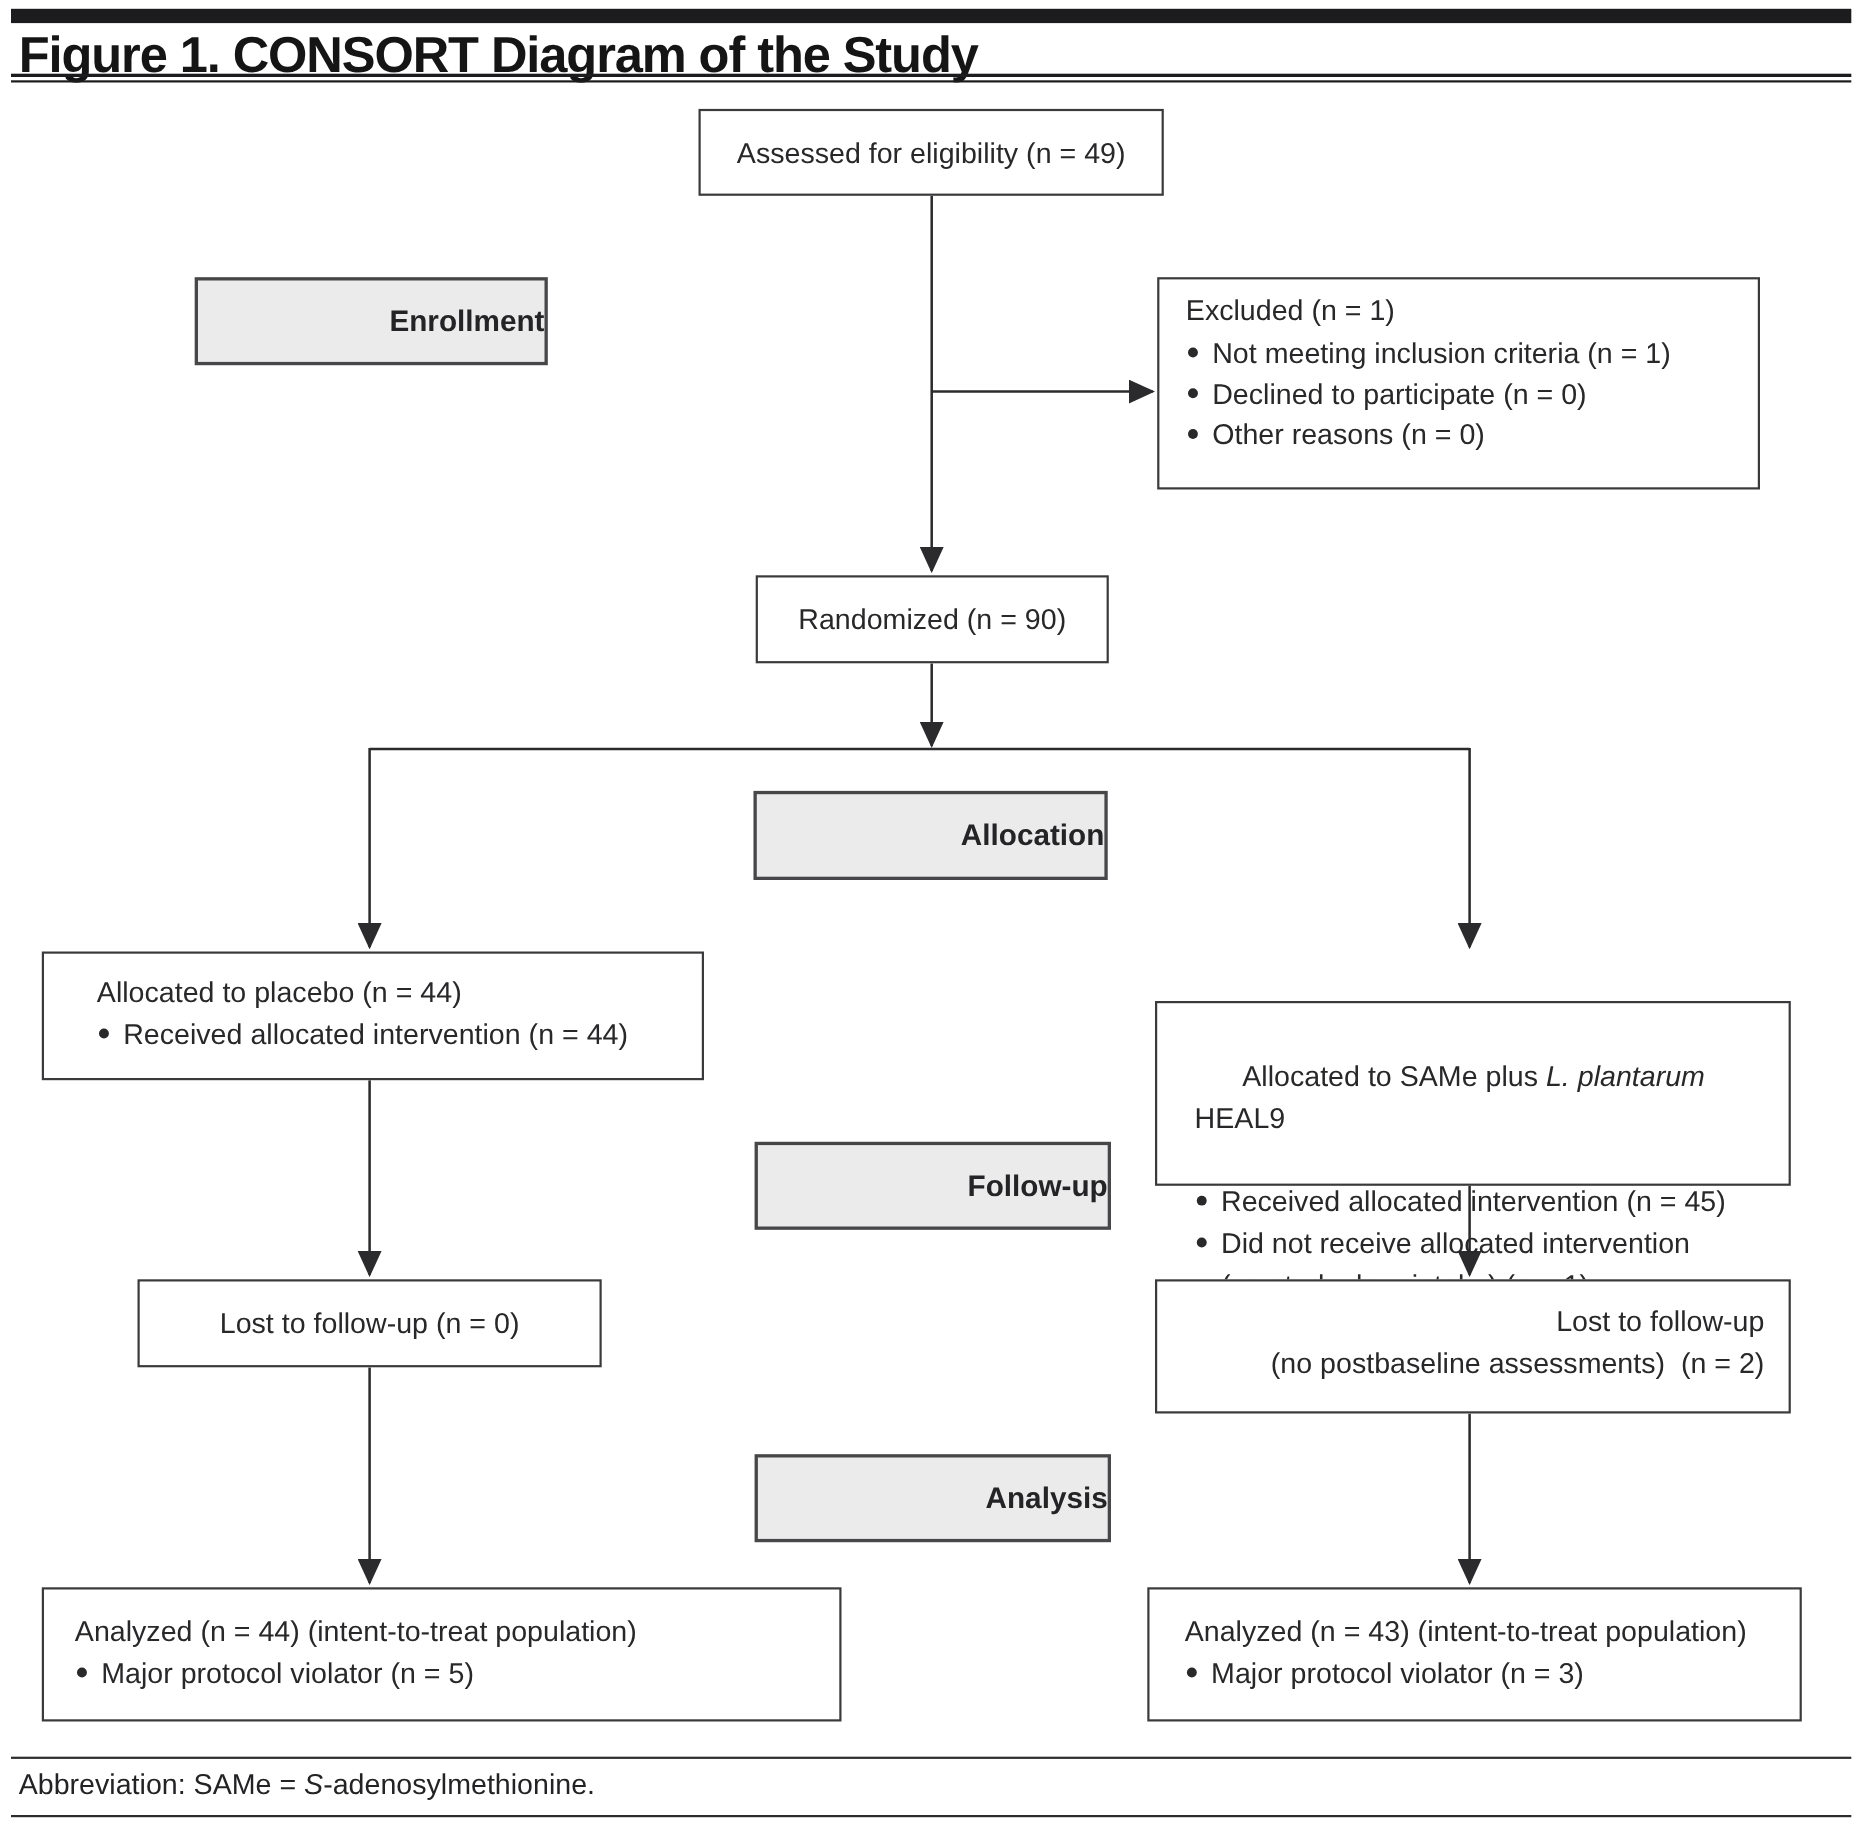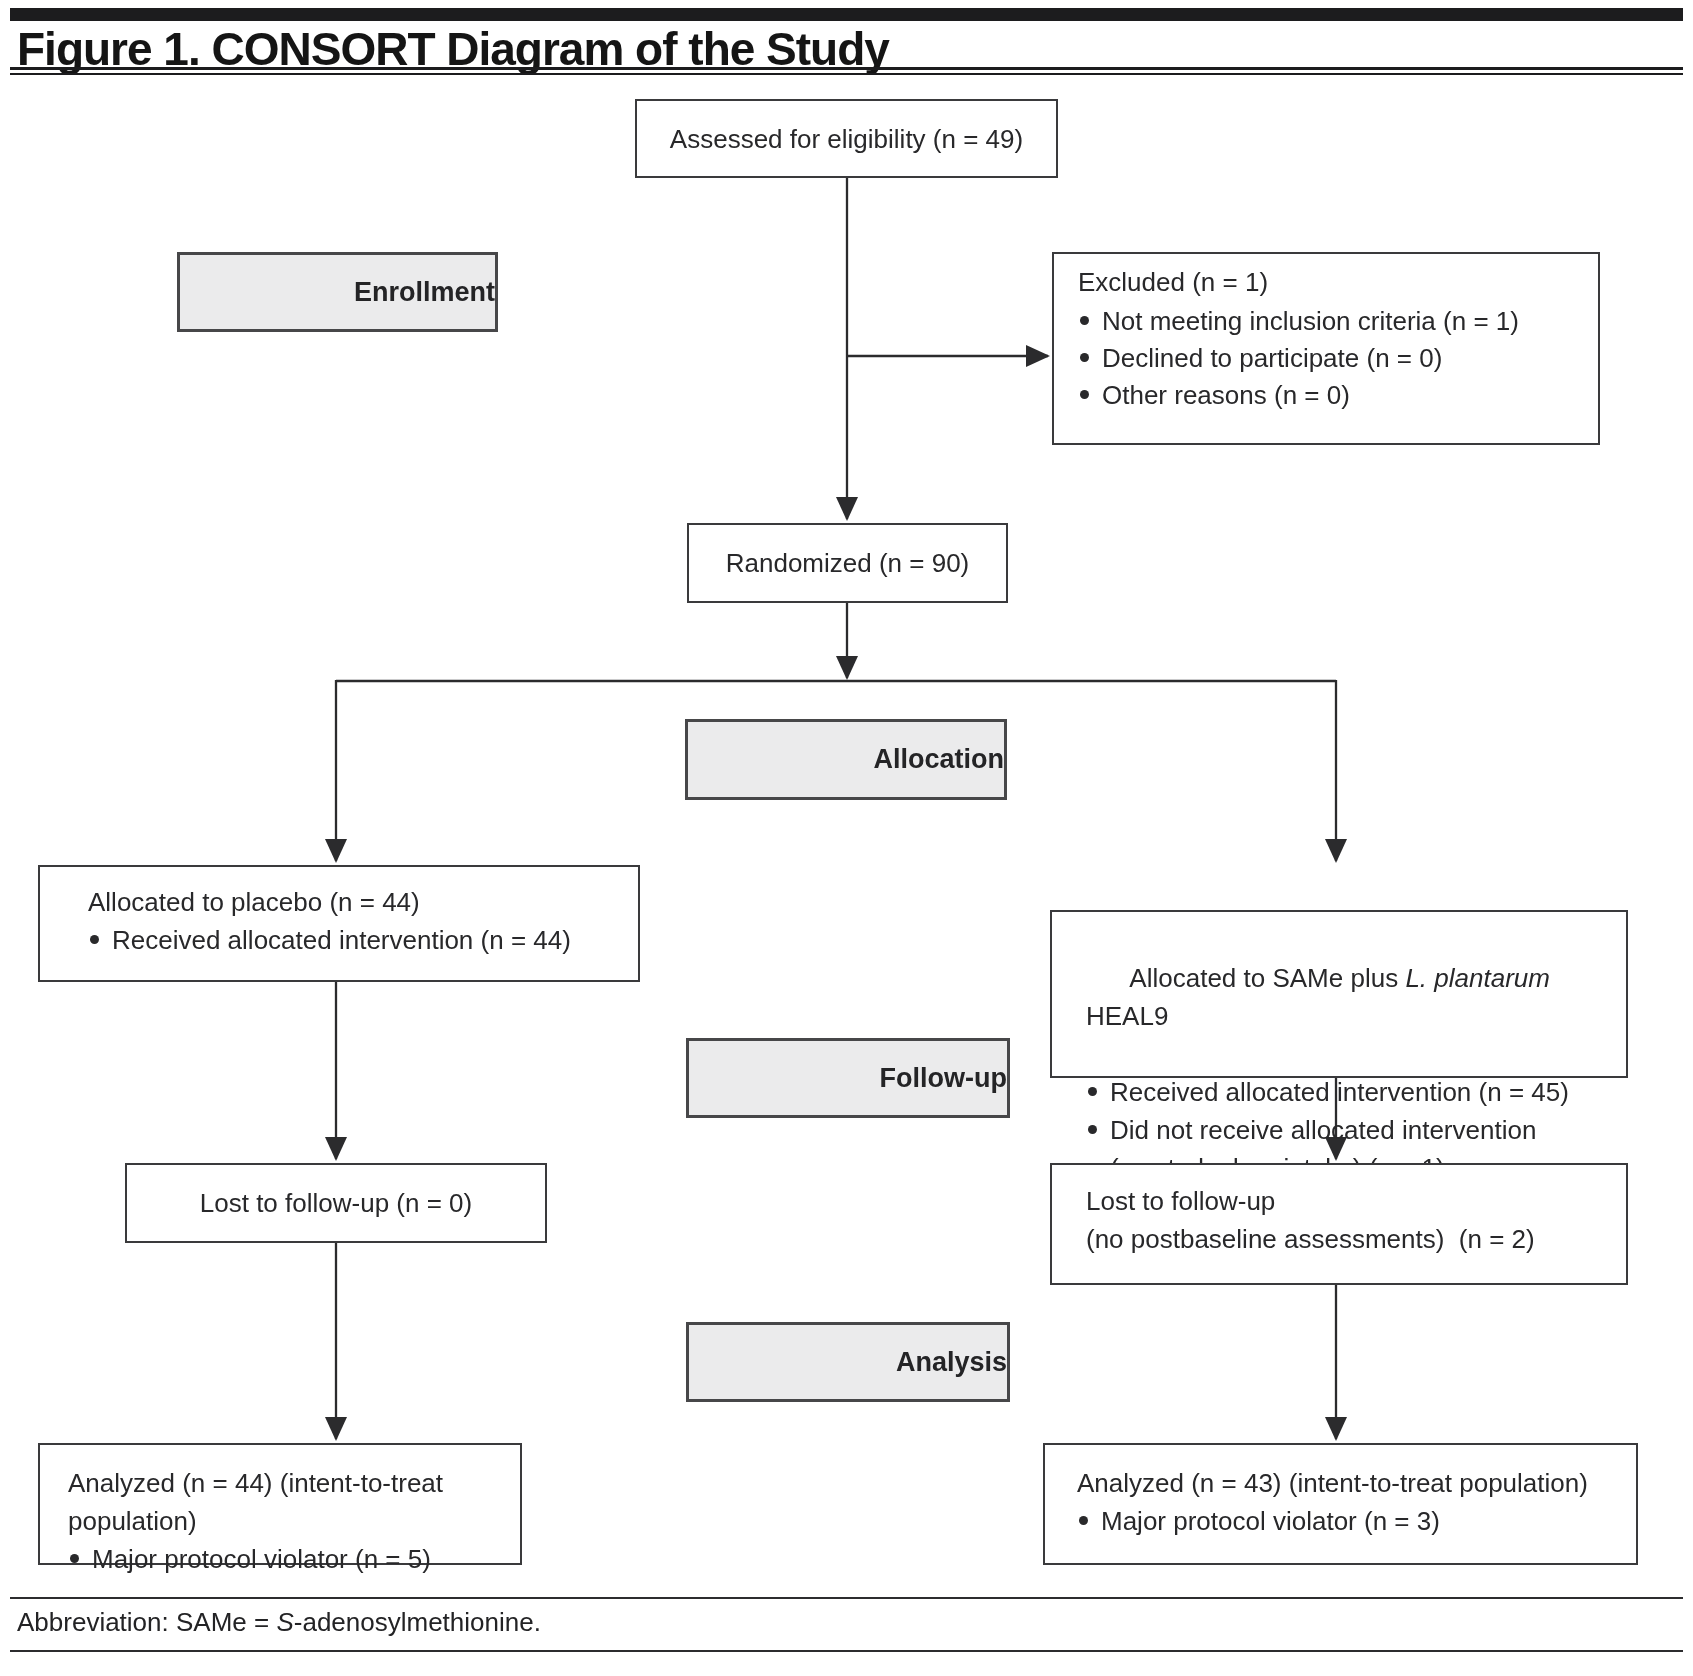--- a/index.html
+++ b/index.html
@@ -126,26 +126,26 @@
         <div class="t">Did not receive allocated intervention</div>
         <div class="t">(no study drug intake) (n = 1)</div>
       </div>
     </div>
   </div>
 
   <div class="box center" style="left:125px; top:1163px; width:422px; height:80px;">
     <span class="t">Lost to follow-up (n = 0)</span>
   </div>
 
-  <div class="box" style="left:1050px; top:1163px; width:578px; height:122px; padding:17px 10px 0 34px;">
+  <div class="box" style="left:1050px; top:1163px; width:578px; height:122px; padding:17px 22px 0 34px;text-align:right;">
     <div class="t">Lost to follow-up</div>
     <div class="t">(no postbaseline assessments)  (n = 2)</div>
   </div>
 
-  <div class="box" style="left:38px; top:1443px; width:484px; height:122px; padding:19px 10px 0 28px;">
+  <div class="box" style="left:38px; top:1443px; width:727px; height:122px; padding:19px 10px 0 28px;">
     <div class="t">Analyzed (n = 44) (intent-to-treat population)</div>
     <div class="bullet-row">
       <span class="dot"></span>
       <span class="t">Major protocol violator (n = 5)</span>
     </div>
   </div>
 
   <div class="box" style="left:1043px; top:1443px; width:595px; height:122px; padding:19px 10px 0 32px;">
     <div class="t">Analyzed (n = 43) (intent-to-treat population)</div>
     <div class="bullet-row">

